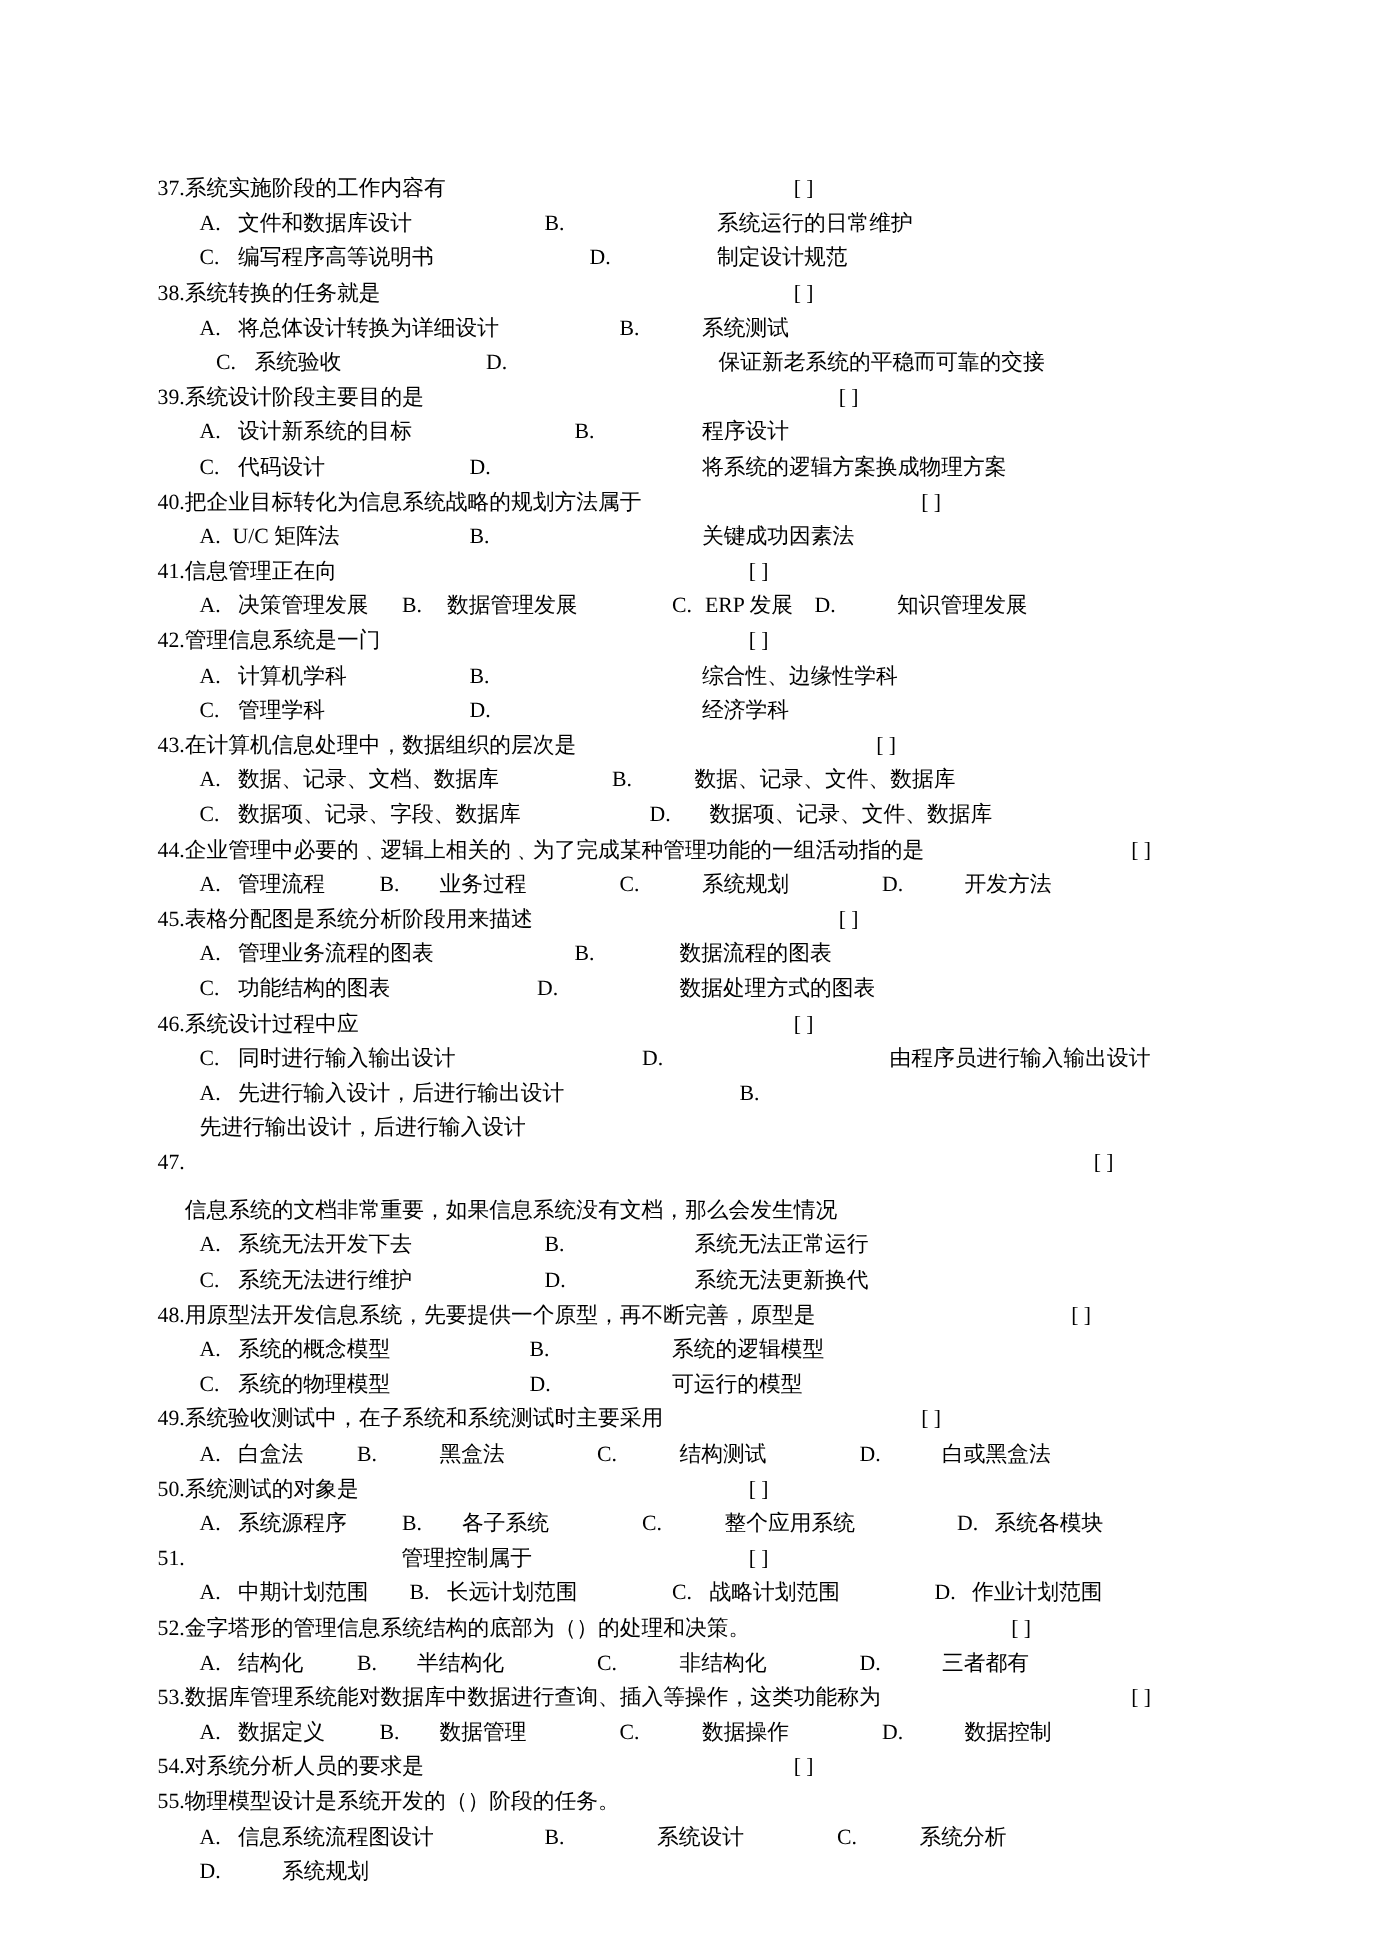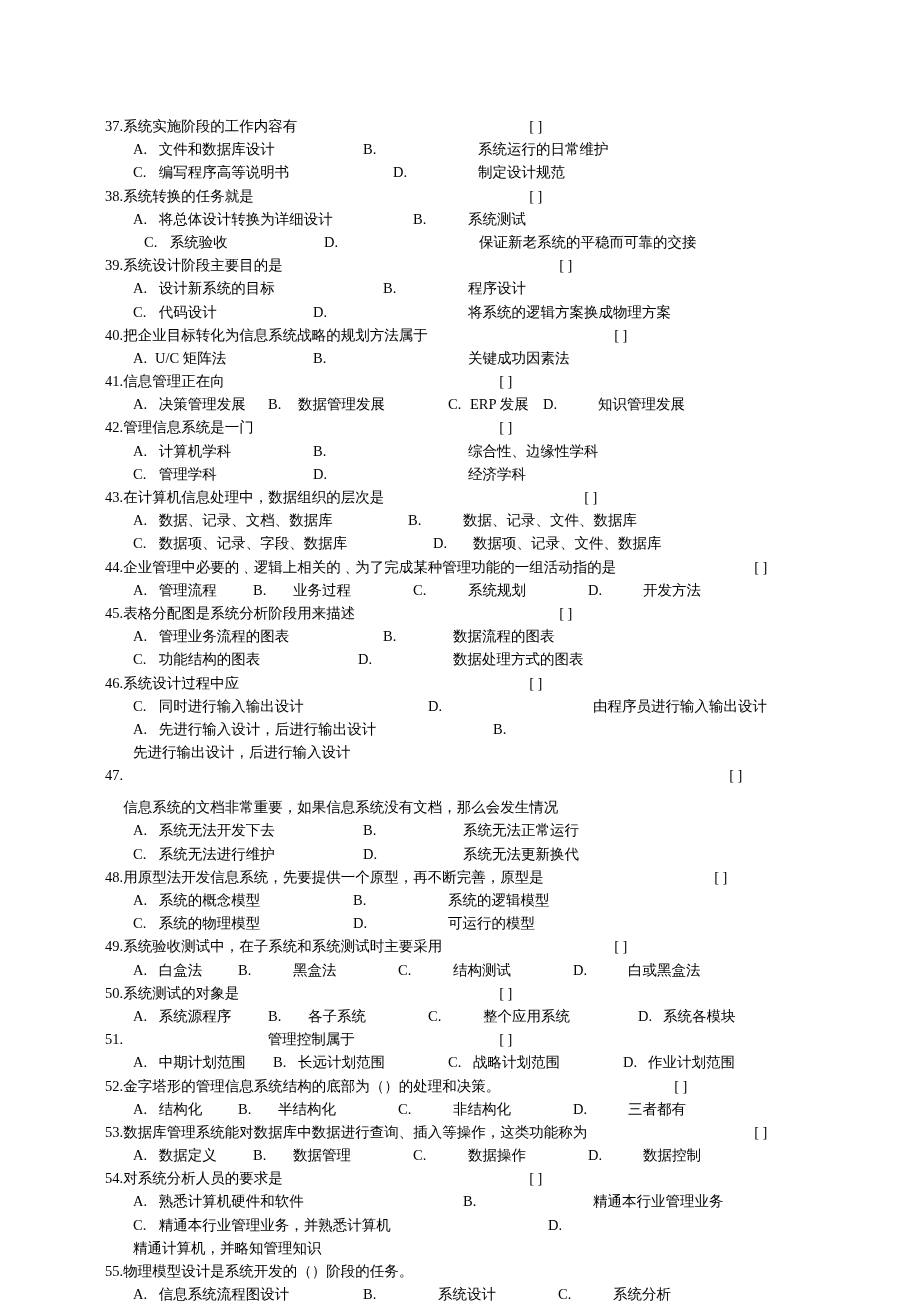--- a/index.html
+++ b/index.html
@@ -150,24 +150,20 @@
       </div>
     </div>
     <div class="qblock">
       <div class="stem"><span class="num">53.</span><span class="cell" style="width: 631px;">数据库管理系统能对数据库中数据进行查询、插入等操作，这类功能称为</span><span class="bracket cell">[   ]</span></div>
       <div class="opts">
         <div class="opt-row"><span class="cell" style="width: 120px;"><span class="cell" style="width: 22px;">A.</span> <span>数据定义</span></span><span class="cell" style="width: 40px;">B.</span><span class="cell" style="width: 120px;"><span>数据管理</span></span><span class="cell" style="width: 55px;">C.</span><span class="cell" style="width: 120px;"><span>数据操作</span></span><span class="cell" style="width: 55px;">D.</span><span class="cell"><span>数据控制</span></span></div>
       </div>
     </div>
     <div class="qblock">
       <div class="stem"><span class="num">54.</span><span class="cell" style="width: 406px;">对系统分析人员的要求是</span><span class="bracket cell">[   ]</span></div>
-      <div class="opts">
-        <div class="opt-row"><span class="cell" style="width: 330px;"><span class="cell" style="width: 22px;">A.</span> <span>熟悉计算机硬件和软件</span></span><span class="cell" style="width: 130px;">B.</span><span class="cell"><span>精通本行业管理业务</span></span></div>
-        <div class="opt-row"><span class="cell" style="width: 415px;"><span class="cell" style="width: 22px;">C.</span> <span>精通本行业管理业务，并熟悉计算机</span></span><span class="cell" style="width: 100px;">D.</span><span class="cell"><span>精通计算机，并略知管理知识</span></span></div>
-      </div>
     </div>
     <div class="qblock">
       <div class="stem"><span class="num">55.</span><span class="cell">物理模型设计是系统开发的（）阶段的任务。</span></div>
       <div class="opts">
         <div class="opt-row"><span class="cell" style="width: 230px;"><span class="cell" style="width: 22px;">A.</span> <span>信息系统流程图设计</span></span><span class="cell" style="width: 75px;">B.</span><span class="cell" style="width: 120px;"><span>系统设计</span></span><span class="cell" style="width: 55px;">C.</span><span class="cell" style="width: 120px;"><span>系统分析</span></span><span class="cell" style="width: 55px;">D.</span><span class="cell"><span>系统规划</span></span></div>
       </div>
     </div>
   </div>
 
 </body></html>

